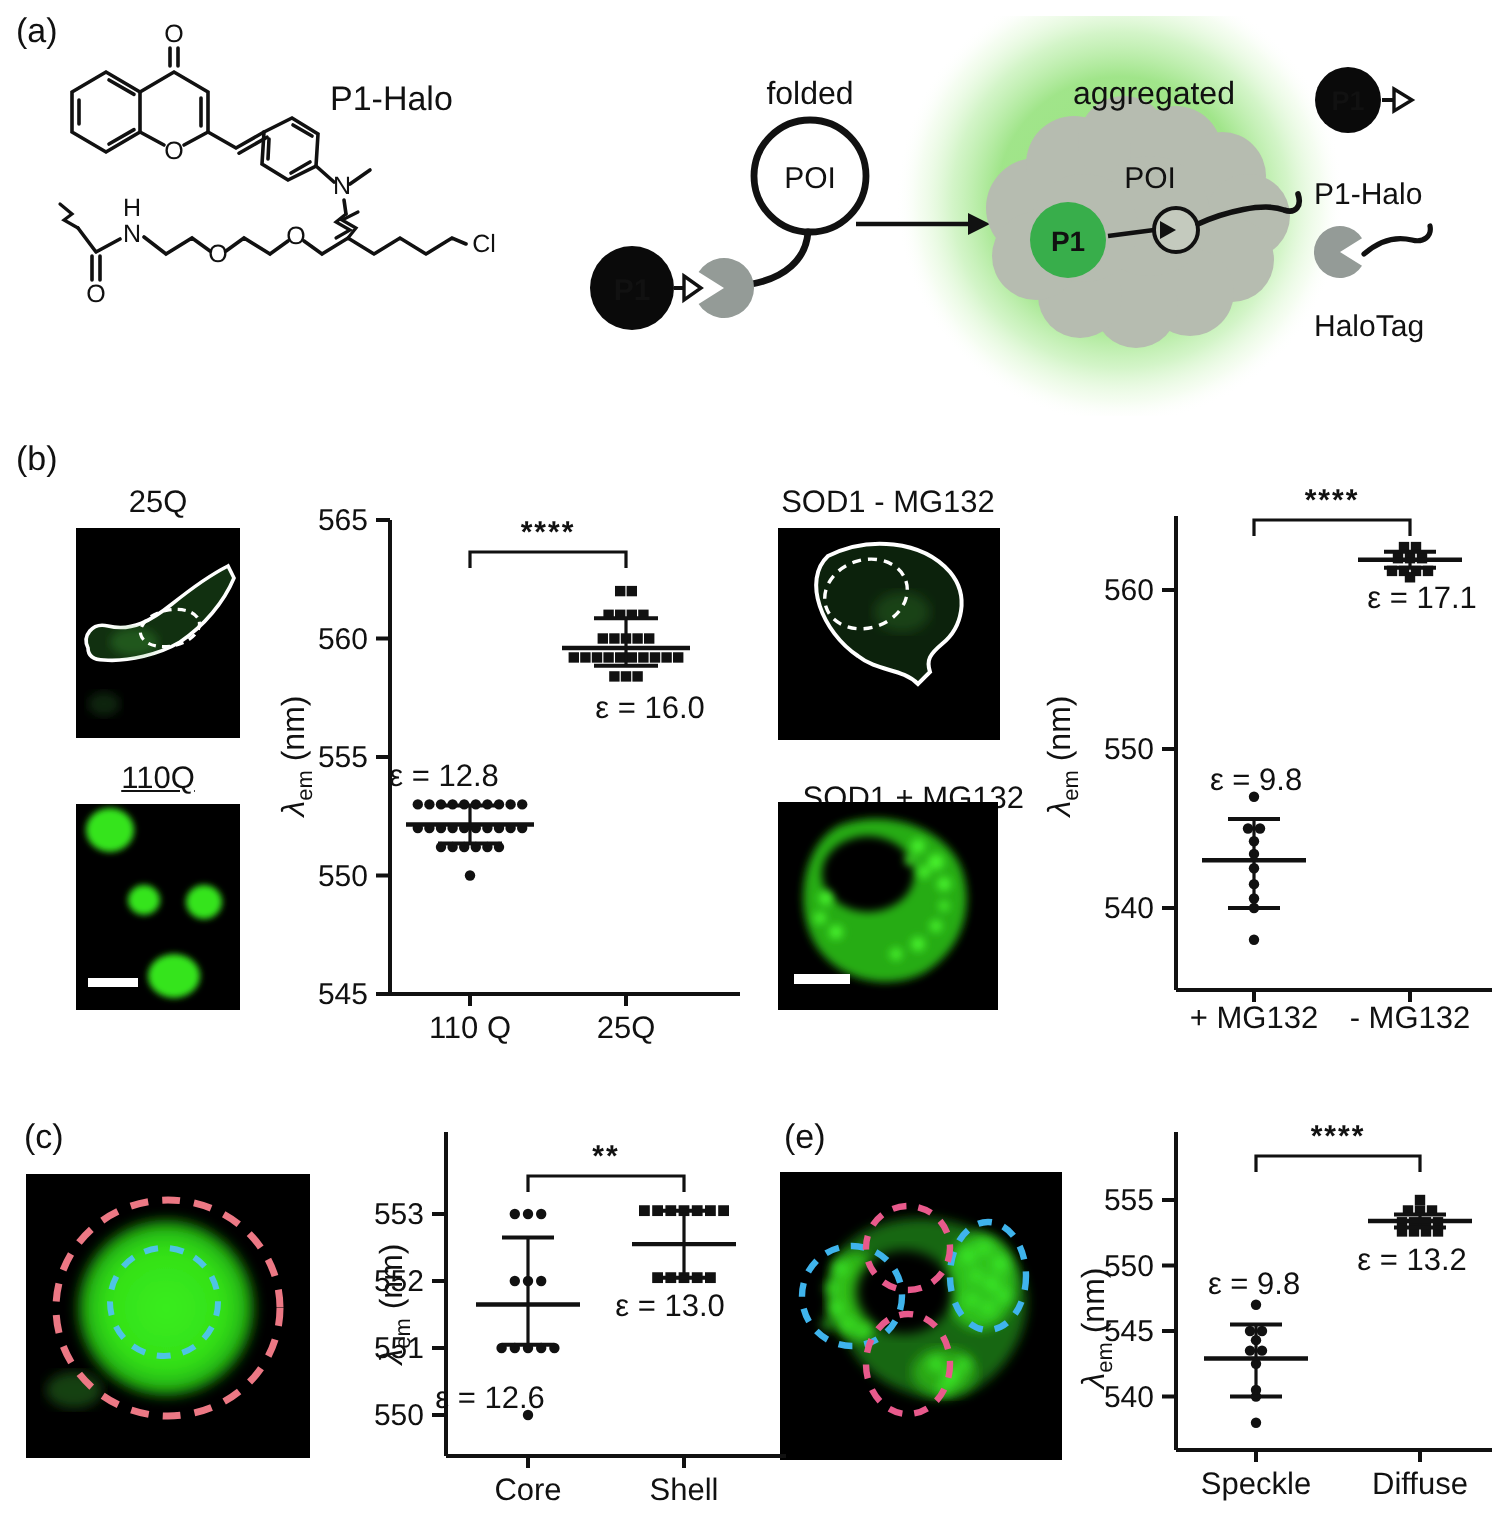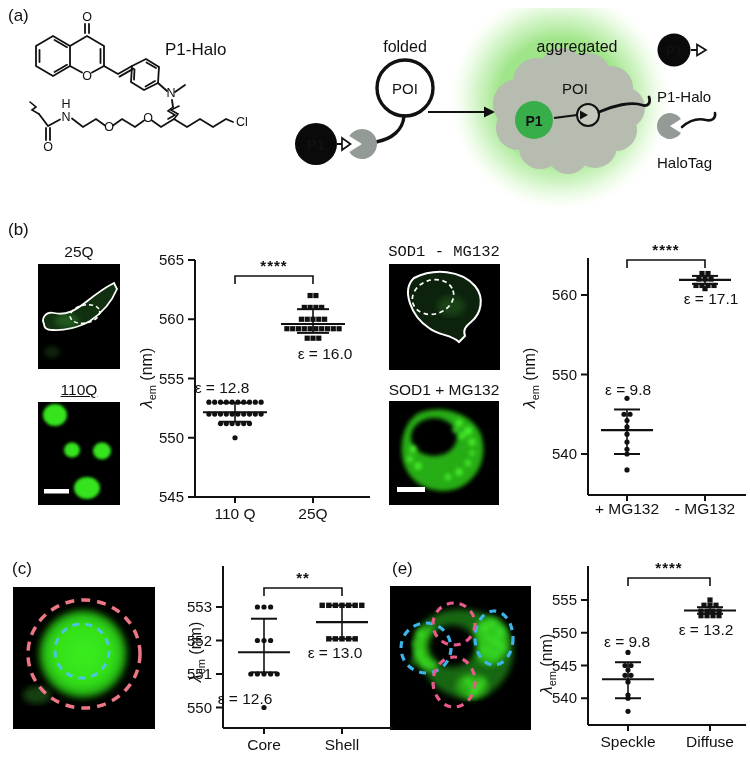--- a/index.html
+++ b/index.html
@@ -147,34 +147,34 @@
       </defs>
     <g fill="#35e41f" filter="url(#bl2)">
       <ellipse cx="17" cy="13" rx="12" ry="11"></ellipse>
       <ellipse cx="34" cy="48" rx="8" ry="7.5"></ellipse>
       <ellipse cx="64" cy="49" rx="9" ry="8.5"></ellipse>
       <ellipse cx="49" cy="86" rx="13" ry="11"></ellipse>
     </g>
     <rect x="6" y="87" width="25" height="4.5" fill="#fff"></rect>
   </svg>
 
-  <div class="abs img-title" style="left:376px;top:243px;width:136px;font-family:Liberation Mono, monospace;">SOD1 - MG132</div>
+  <div class="abs img-title" style="left:376px;top:243px;width:136px;">SOD1 - MG132</div>
   <svg class="abs micro" style="left:389px;top:264px;" width="111" height="106" viewBox="0 0 111 106">
     <rect width="111" height="106" fill="#000"></rect>
     <defs>
         <filter id="bl3">
           <feGaussianBlur stdDeviation="3"></feGaussianBlur>
         </filter>
       </defs>
     <path d="M25,14 C45,4 72,6 86,22 C96,34 92,50 82,58 C76,63 74,66 76,72 L70,78 C62,70 50,72 40,64 C22,52 12,26 25,14 Z" fill="rgba(38,105,38,0.32)" stroke="#fff" stroke-width="2"></path>
     <ellipse cx="62" cy="42" rx="14" ry="10" fill="rgba(55,140,45,0.3)" filter="url(#bl3)"></ellipse>
     <ellipse cx="44" cy="33" rx="21" ry="17" transform="rotate(-18 44 33)" fill="none" stroke="#fff" stroke-width="1.7" stroke-dasharray="4.5 3.5"></ellipse>
   </svg>
 
-  <div class="abs img-title" style="left:376px;top:381px;width:136px;">SOD1 + MG132</div>
+  <div class="abs img-title" style="left:376px;top:391px;width:136px;text-align:right;">SOD1 + MG132</div>
   <svg class="abs micro" style="left:389px;top:401px;" width="110" height="104" viewBox="0 0 110 104">
     <rect width="110" height="104" fill="#000"></rect>
     <defs>
         <filter id="bl4">
           <feGaussianBlur stdDeviation="2"></feGaussianBlur>
         </filter>
       </defs>
     <path d="M30,12 C55,2 85,14 92,34 C99,55 90,76 72,86 C52,95 28,88 18,70 C8,52 12,22 30,12 Z" fill="#2bbb18" opacity="0.92" filter="url(#bl4)"></path>
     <ellipse cx="45" cy="36" rx="23" ry="19" fill="#000" filter="url(#bl4)"></ellipse>
     <g fill="#49f52e" filter="url(#bl4)">

